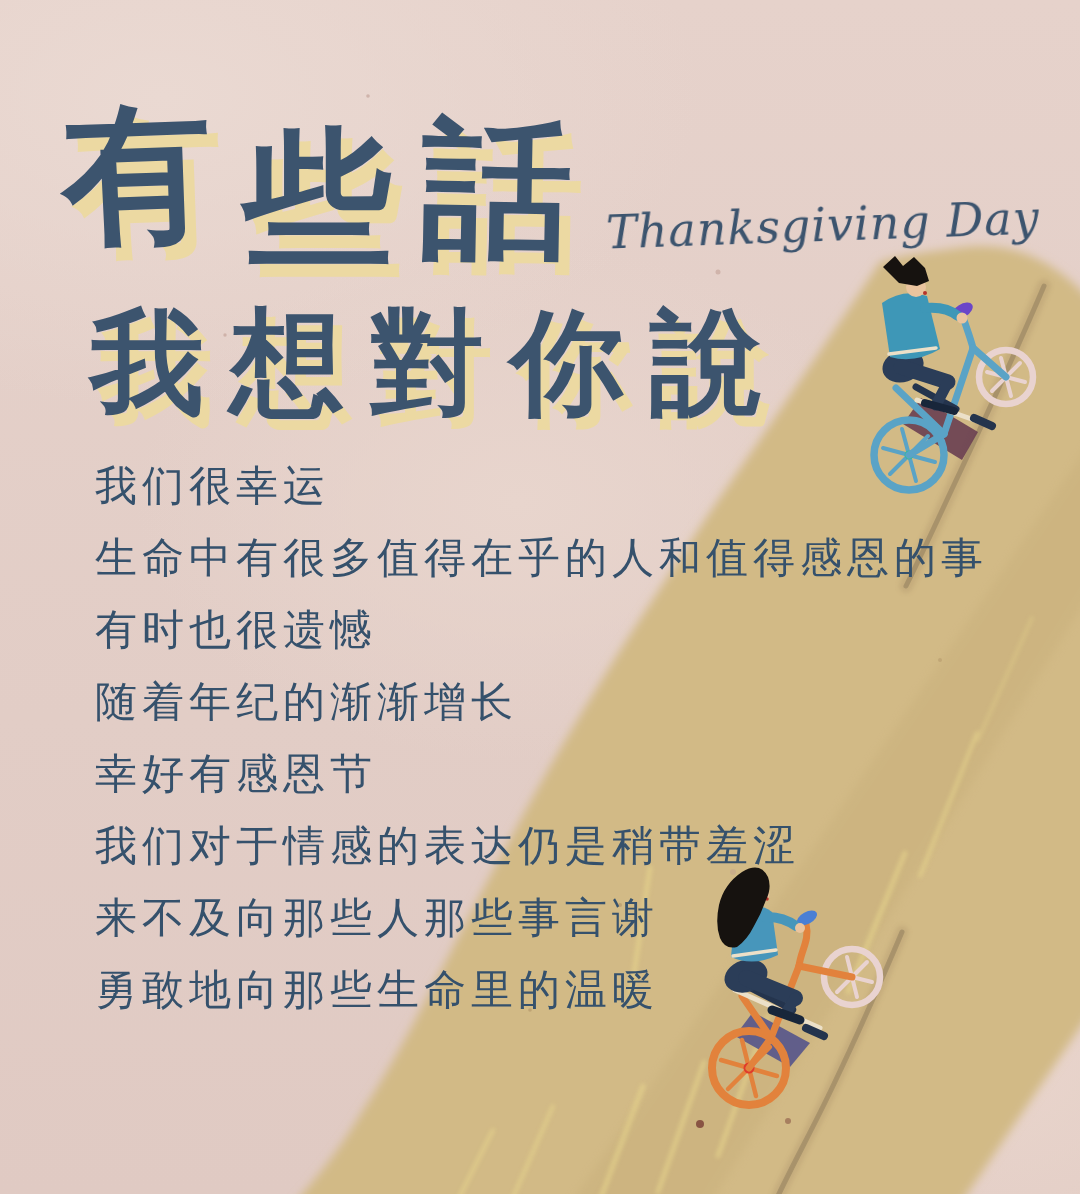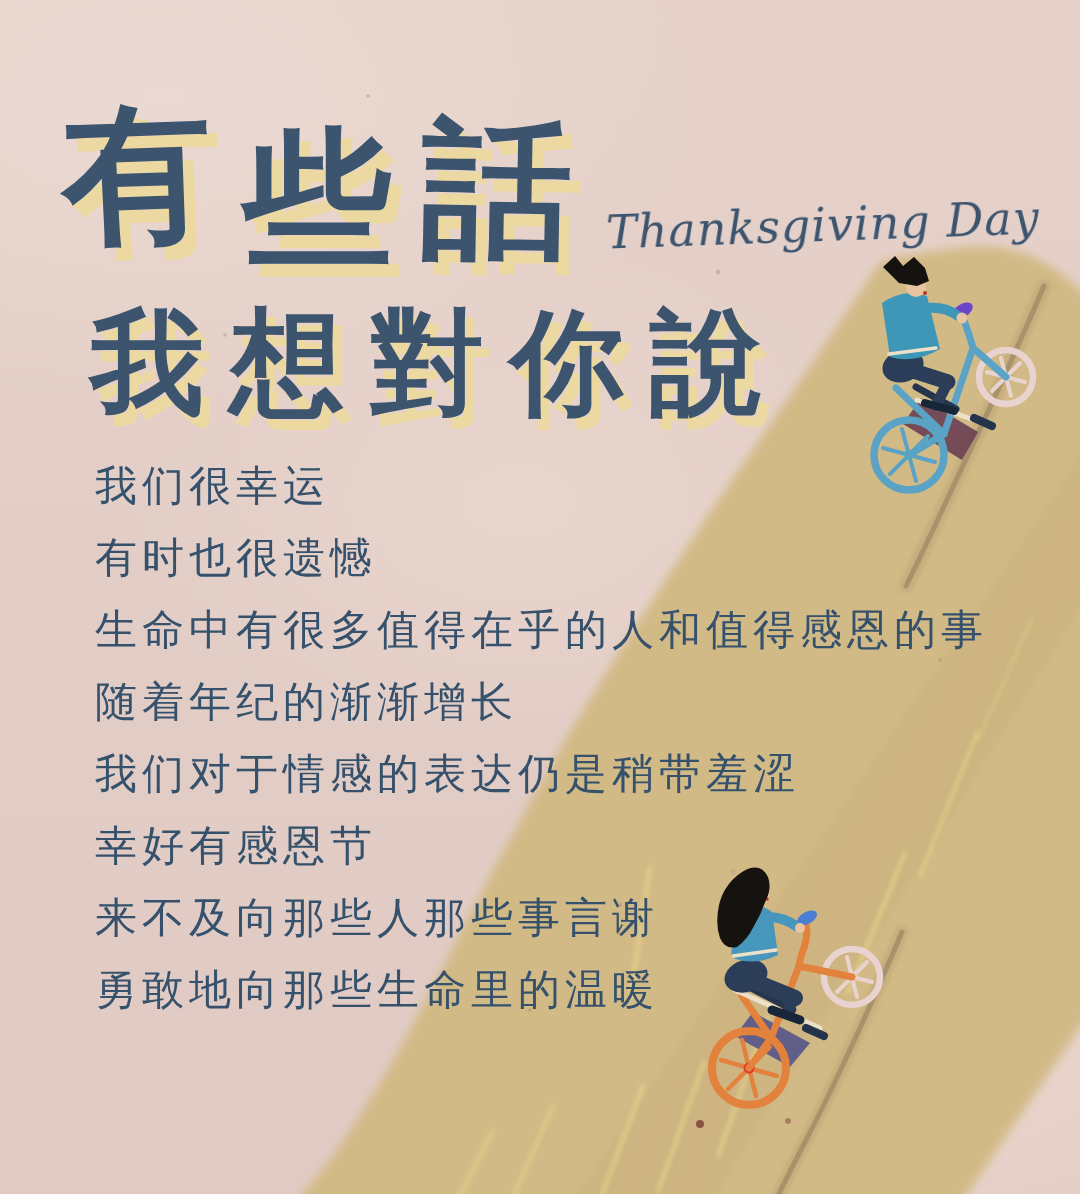--- a/index.html
+++ b/index.html
@@ -235,22 +235,22 @@
   <div class="txt title1">
     <span class="tc c0">有</span><span class="tc c1">些</span><span class="tc c2">話</span>
   </div>
 
   <div class="txt title-en">Thanksgiving Day</div>
 
   <div class="txt title2">我想對你說</div>
 
   <div class="txt body-text">
     <div class="bl">我们很幸运</div>
+    <div class="bl">生命中有很多值得在乎的人和值得感恩的事</div>
     <div class="bl">有时也很遗憾</div>
-    <div class="bl">生命中有很多值得在乎的人和值得感恩的事</div>
     <div class="bl">随着年纪的渐渐增长</div>
+    <div class="bl">幸好有感恩节</div>
     <div class="bl">我们对于情感的表达仍是稍带羞涩</div>
-    <div class="bl">幸好有感恩节</div>
     <div class="bl">来不及向那些人那些事言谢</div>
     <div class="bl">勇敢地向那些生命里的温暖</div>
   </div>
 
 </div>
 
 </body></html>

